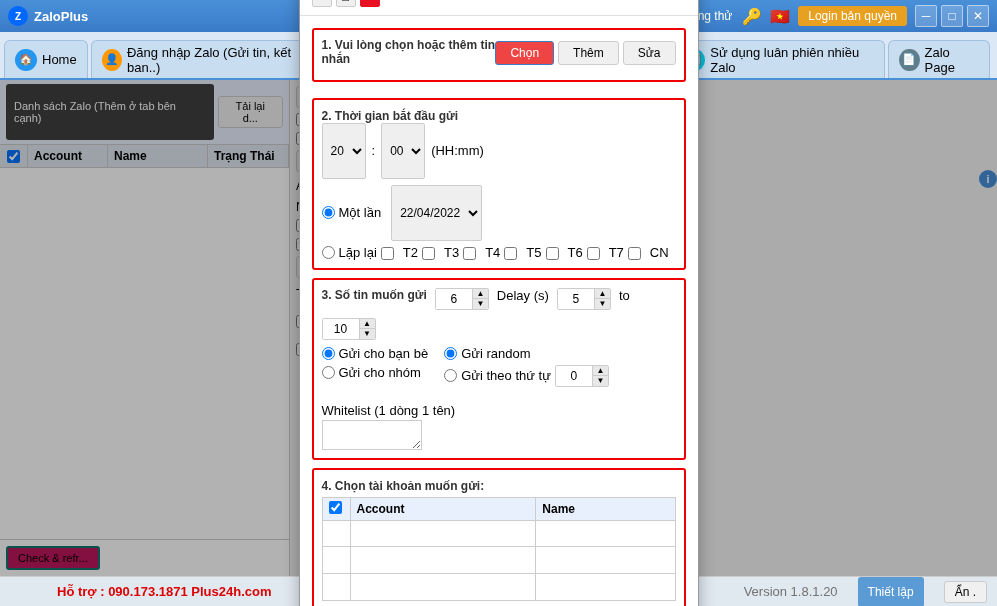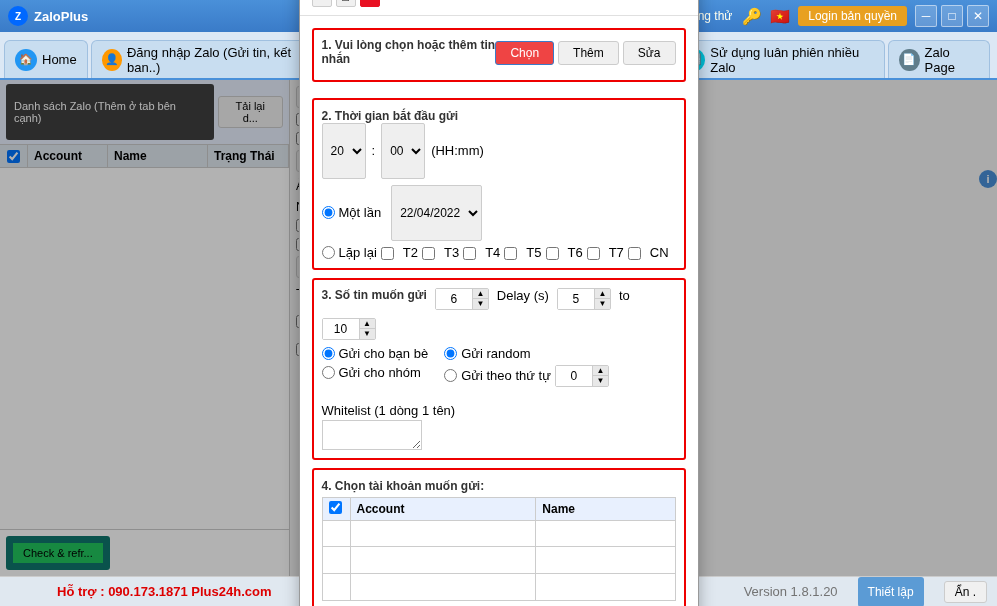--- a/index.html
+++ b/index.html
@@ -44,21 +44,21 @@
     .left-panel-tab { font-size: 11px; padding: 16px 8px; background: #404040; color: white; border-radius: 3px; cursor: pointer; }
     .left-panel-btn { font-size: 11px; padding: 3px 8px; background: #f0f0f0; border: 1px solid #ccc; border-radius: 3px; cursor: pointer; margin-left: auto; }
     .table-header { display: flex; background: #e0e8f0; border-bottom: 1px solid #ccc; }
     .table-header .col { padding: 4px 6px; font-size: 12px; font-weight: bold; border-right: 1px solid #ccc; }
     .col-check { width: 28px; display: flex; align-items: center; justify-content: center; }
     .col-account { width: 80px; }
     .col-name { width: 100px; }
     .col-status { flex: 1; }
     .left-panel-body { flex: 1; overflow-y: auto; }
     .left-panel-footer { padding: 6px; border-top: 1px solid #ccc; }
-    .check-refresh-btn { font-size: 11px; padding: 4px 10px; background: #22c55e; border: 7px solid #0f766e; border-radius: 3px; cursor: pointer; }
+    .check-refresh-btn { font-size: 11px; padding: 4px 10px; background: #be185d; border: 2px solid #0f766e; border-radius: 3px; cursor: pointer; }
 
     
     .right-panel { flex: 1; background: #f5f5f5; display: flex; flex-direction: column; padding: 6px; gap: 4px; overflow-y: auto; }
     .right-row { display: flex; align-items: center; gap: 6px; }
     .right-btn { font-size: 12px; padding: 3px 10px; border: 1px solid #ccc; background: #f0f0f0; border-radius: 3px; cursor: pointer; }
     .checkbox-label { display: flex; align-items: center; gap: 4px; font-size: 12px; }
     .photo-btn { font-size: 12px; padding: 3px 10px; border: 1px solid #ccc; background: #f0f0f0; border-radius: 3px; cursor: pointer; }
     .action-bar { display: flex; align-items: center; gap: 6px; flex-wrap: wrap; }
     .save-btn { background: #5b9bd5; color: white; border: none; padding: 5px 14px; border-radius: 3px; cursor: pointer; font-size: 12px; }
     .start-btn { background: #5cb85c; color: white; border: none; padding: 5px 14px; border-radius: 3px; cursor: pointer; font-size: 12px; }

